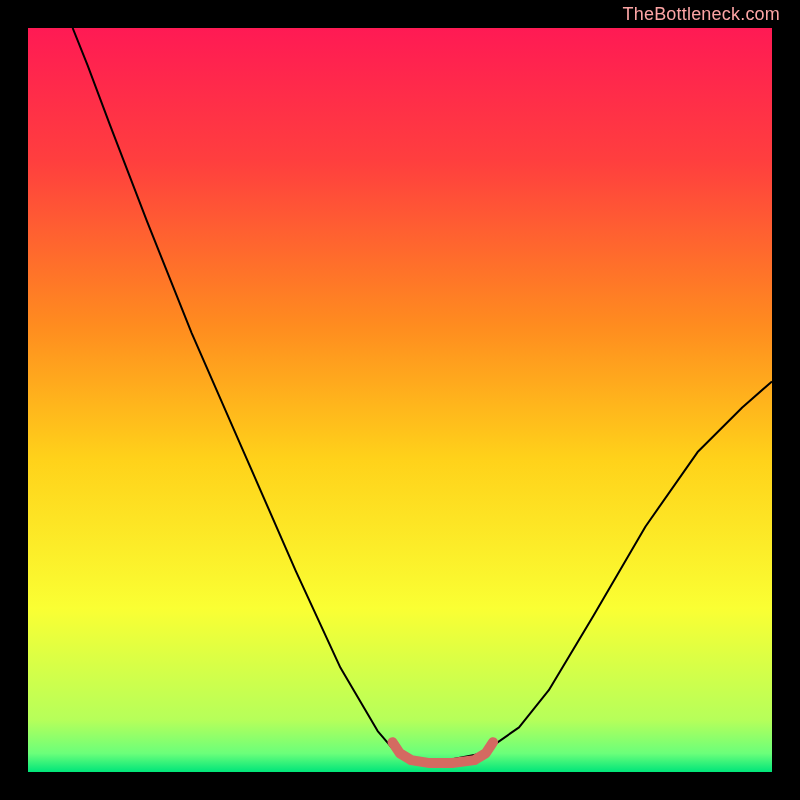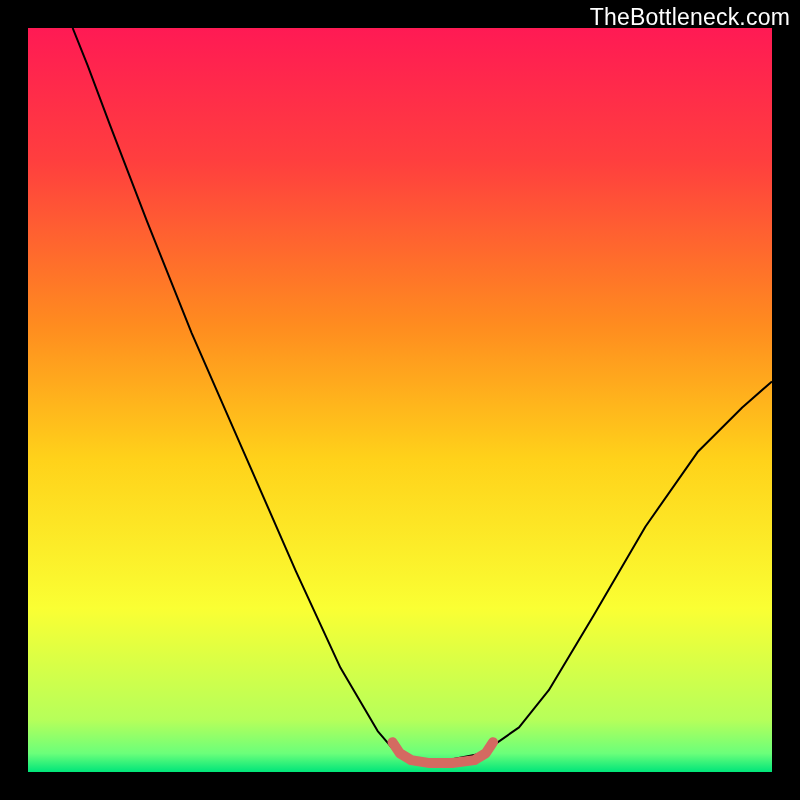--- a/index.html
+++ b/index.html
@@ -12,24 +12,24 @@
   }
   .frame {
     position: relative;
     width: 800px;
     height: 800px;
     background: #000;
   }
   .attribution {
     position: absolute;
     top: 4px;
-    right: 10px;
+    right: 20px;
     font-family: Arial, Helvetica, sans-serif;
-    font-size: 23px;
-    color: #ffffff;
+    font-size: 18px;
+    color: #fca5a5;
     letter-spacing: 0.2px;
     user-select: none;
   }
   svg.plot {
     position: absolute;
     top: 28px;
     left: 28px;
     width: 744px;
     height: 744px;
     display: block;

